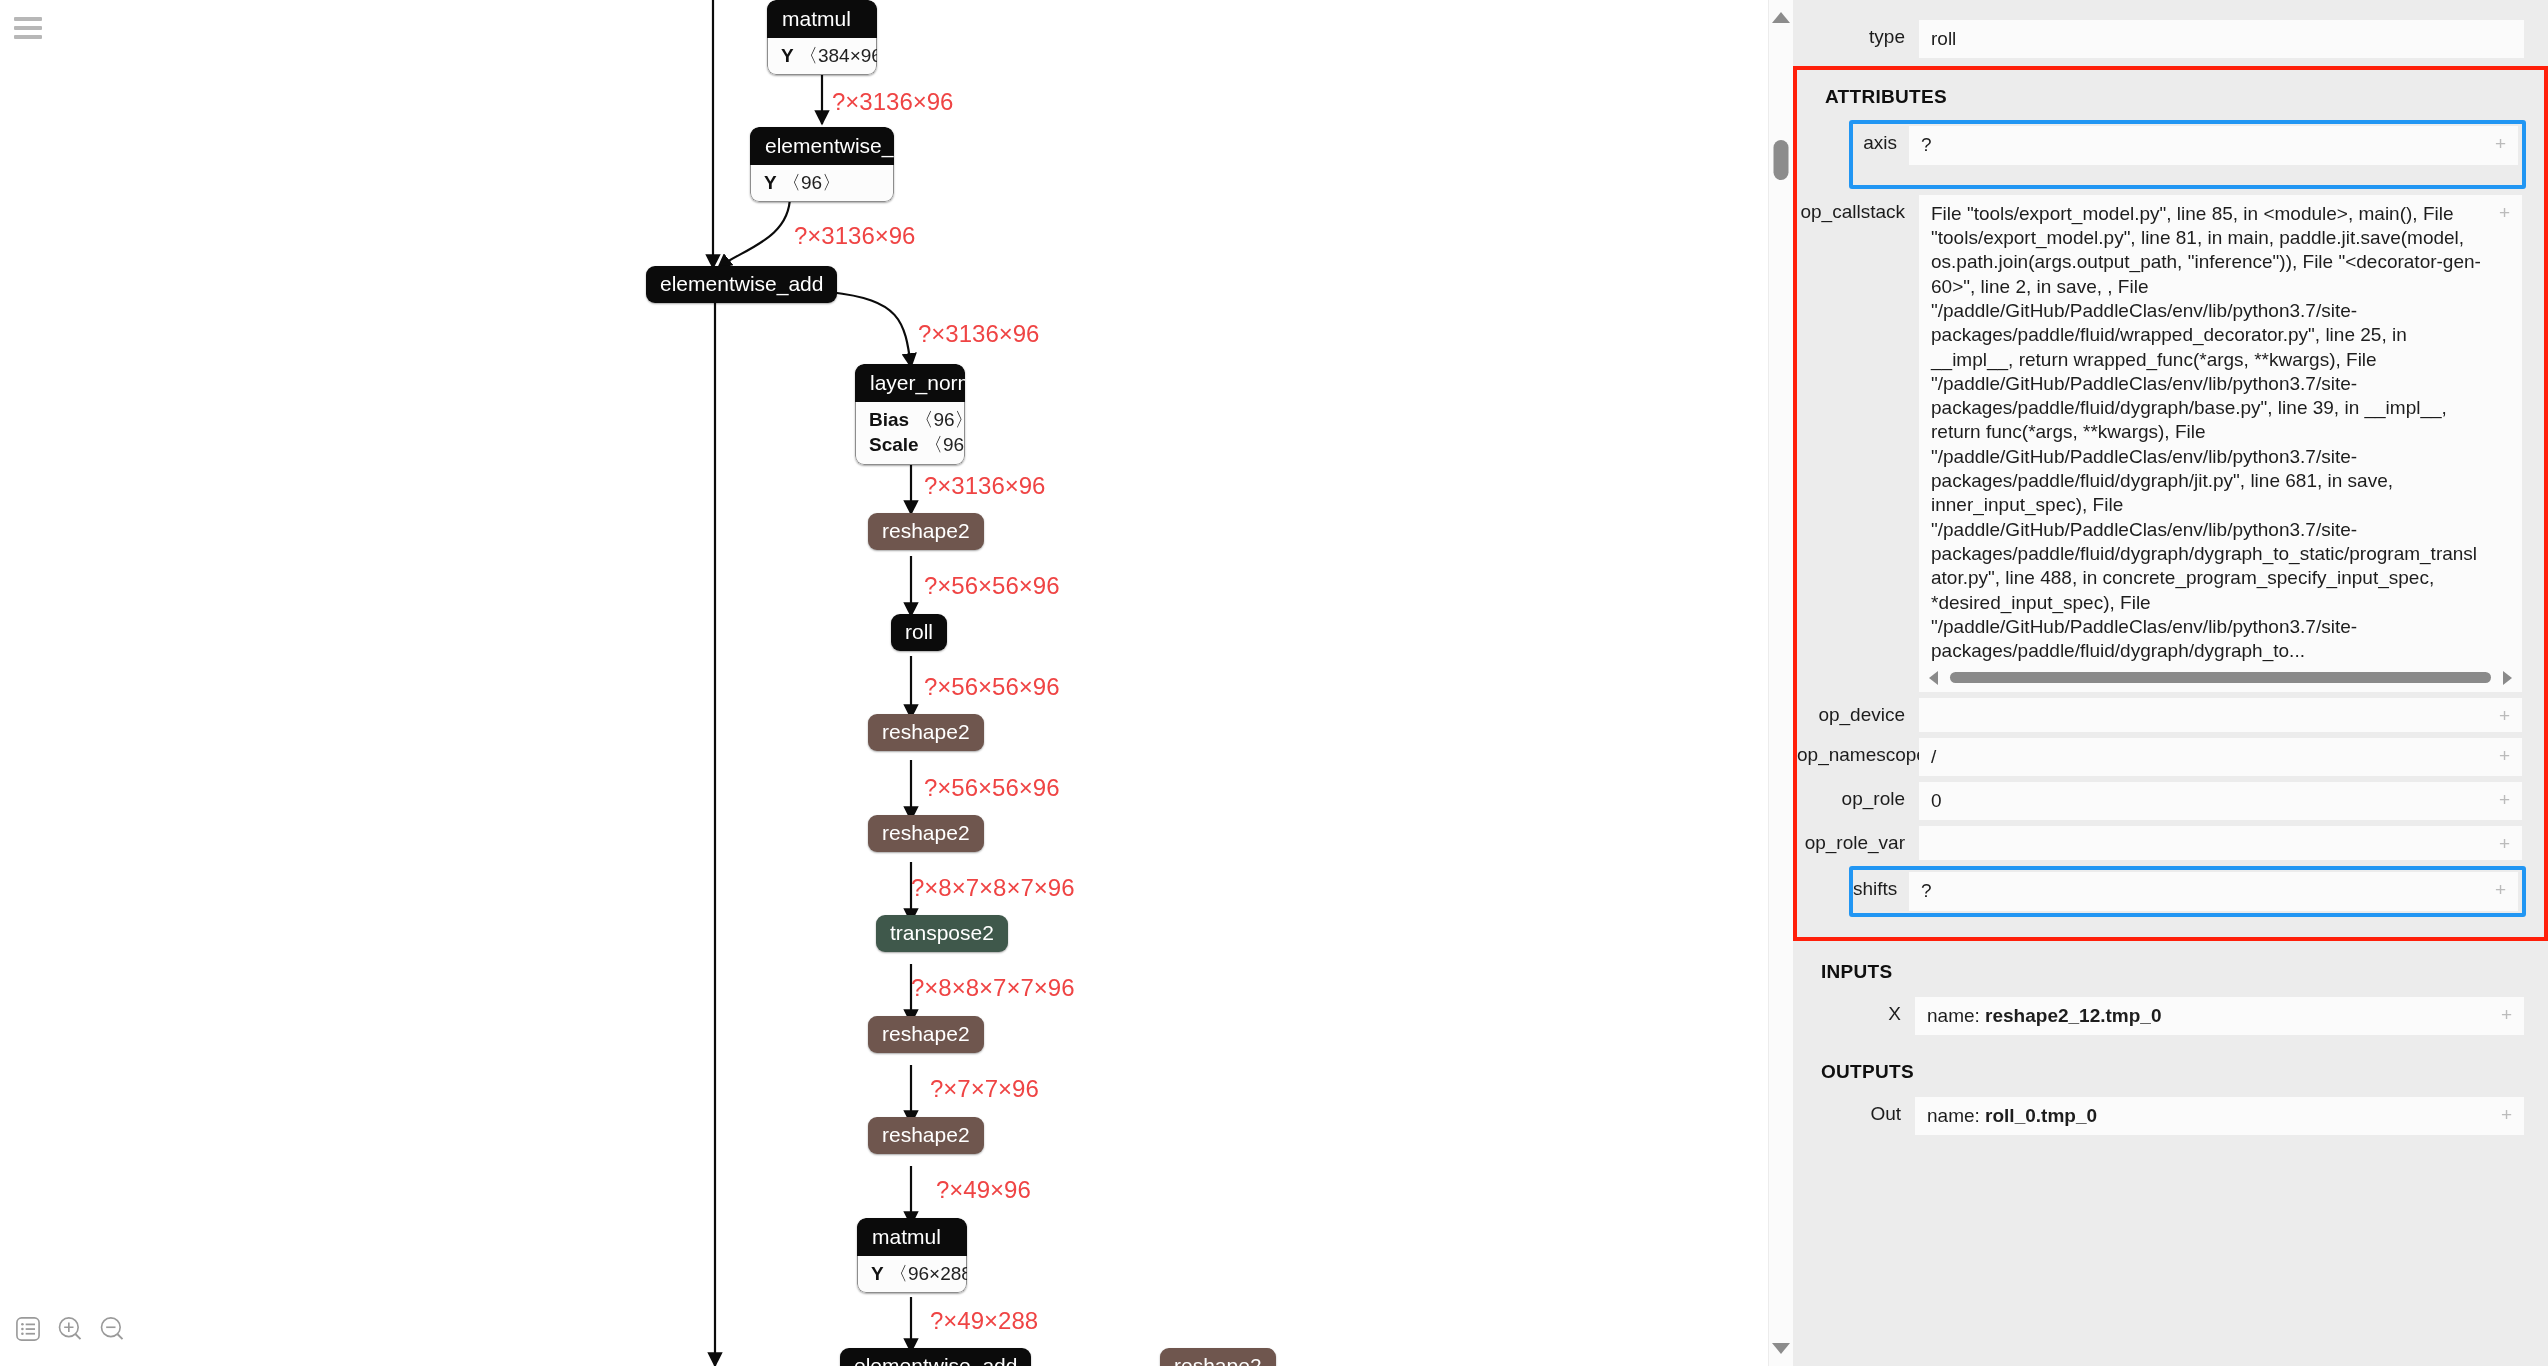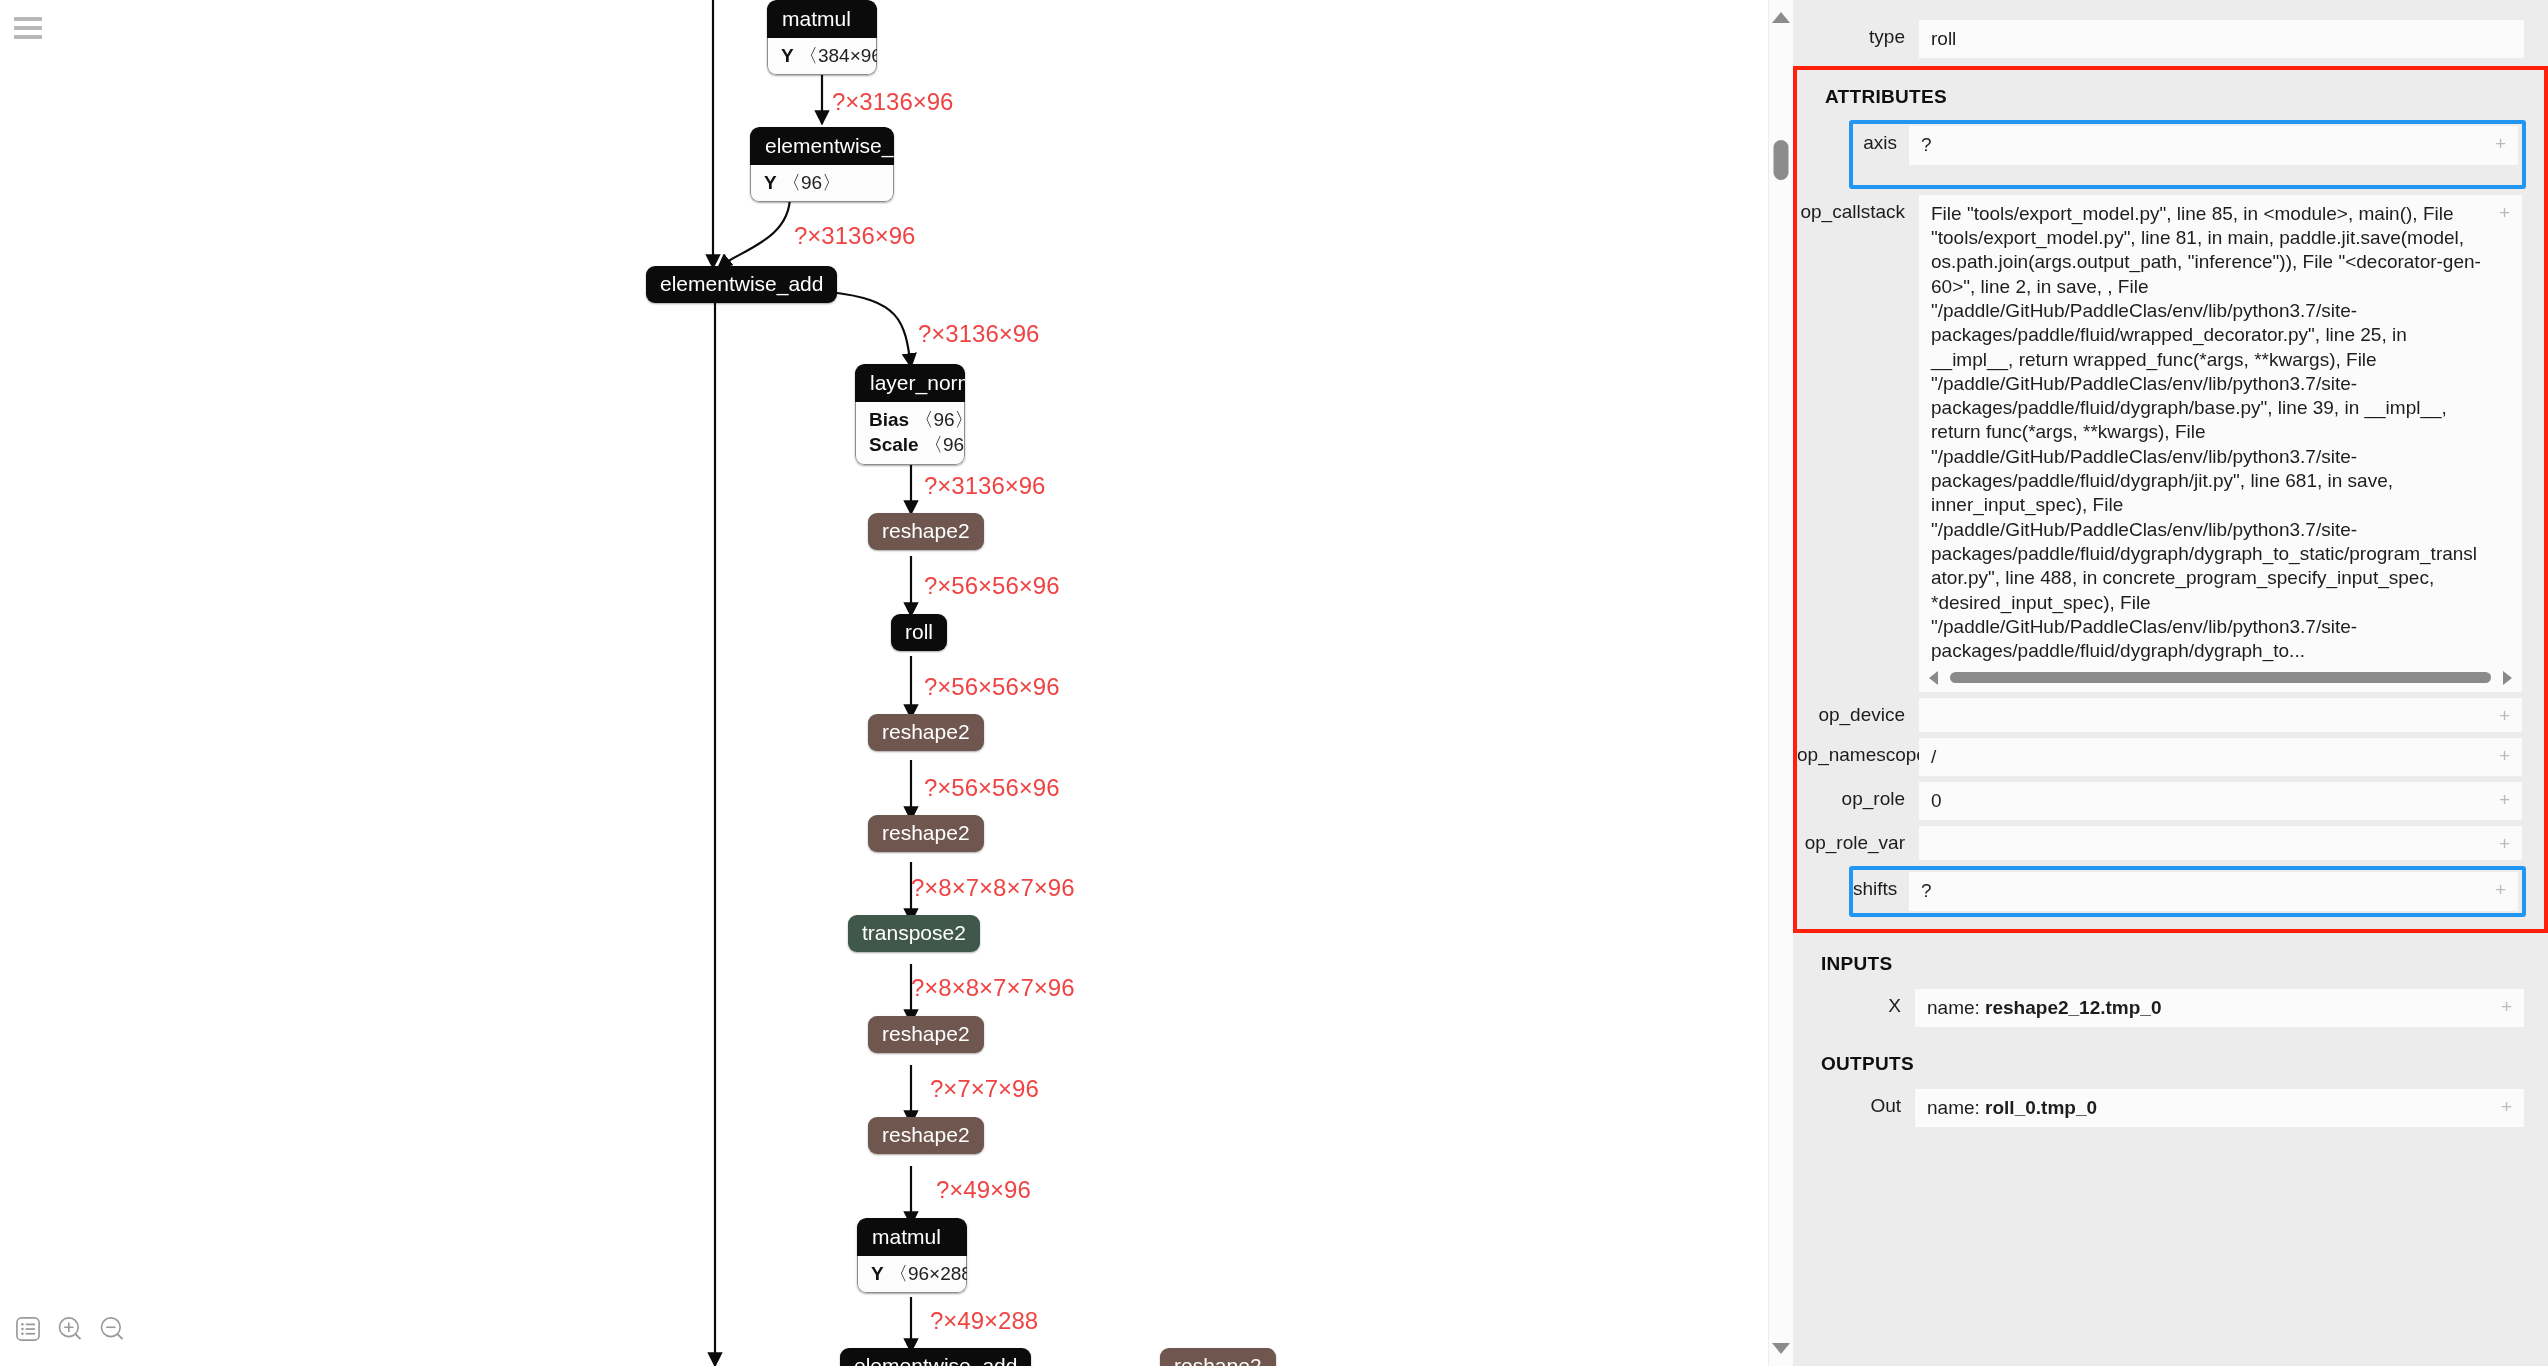--- a/index.html
+++ b/index.html
@@ -119,21 +119,21 @@
   .row .fld b{font-weight:bold;}
 
   
   .type-row{padding:20px 0 0 4px;}
   .type-row .lbl{width:122px;flex:0 0 122px;}
   .type-row .fld{margin-right:24px;}
 
   
   .attr-block{
     position:relative;margin:8px 0 0 0;border:4px solid #ff1f0a;
-    padding:12px 0 12px 0;
+    padding:12px 0 20px 0;
   }
   .section-title{
     font-size:19px;font-weight:bold;color:#0f0f0f;letter-spacing:.3px;
     padding:4px 0 12px 28px;
   }
   .attr-block .row .fld{margin-right:22px;}
 
   
   .hl{
     border:4px solid #2196f3;border-radius:3px;
@@ -241,21 +241,21 @@
     </div>
 
     <div class="node simple reshape" style="left:868px;top:714px;">
       <span>reshape2</span>
     </div>
 
     <div class="node simple reshape" style="left:868px;top:815px;">
       <span>reshape2</span>
     </div>
 
-    <div class="node simple transpose" style="left:848px;top:915px;">
+    <div class="node simple transpose" style="left:876px;top:915px;">
       <span>transpose2</span>
     </div>
 
     <div class="node simple reshape" style="left:868px;top:1016px;">
       <span>reshape2</span>
     </div>
 
     <div class="node simple reshape" style="left:868px;top:1117px;">
       <span>reshape2</span>
     </div>

